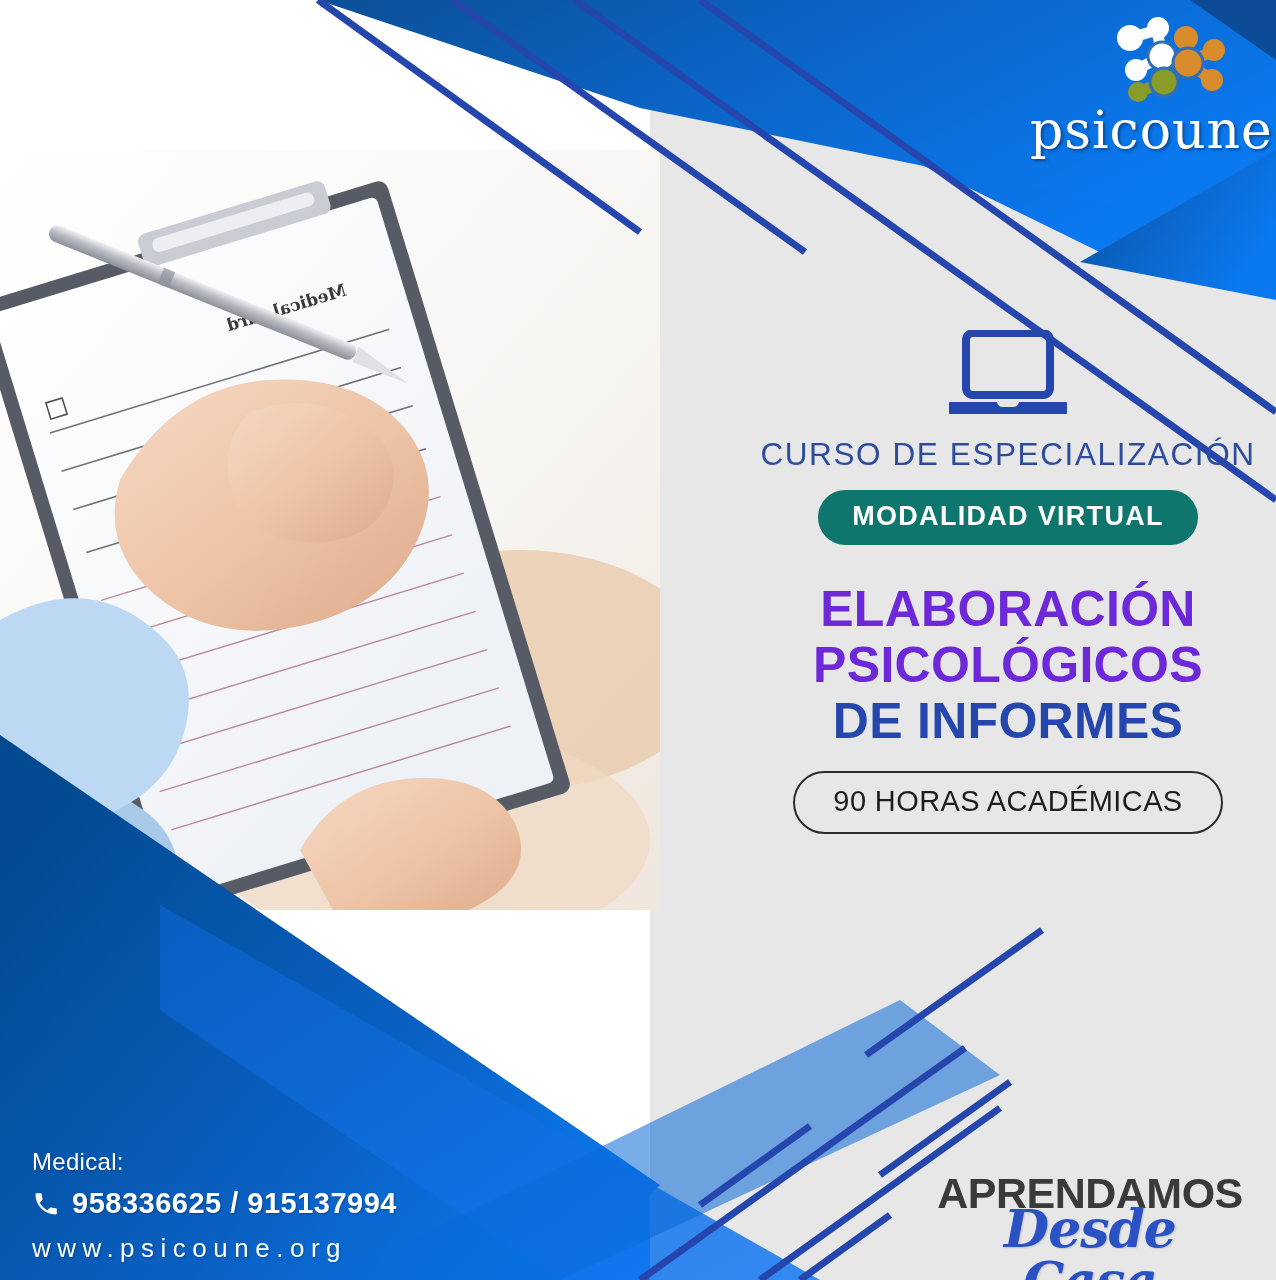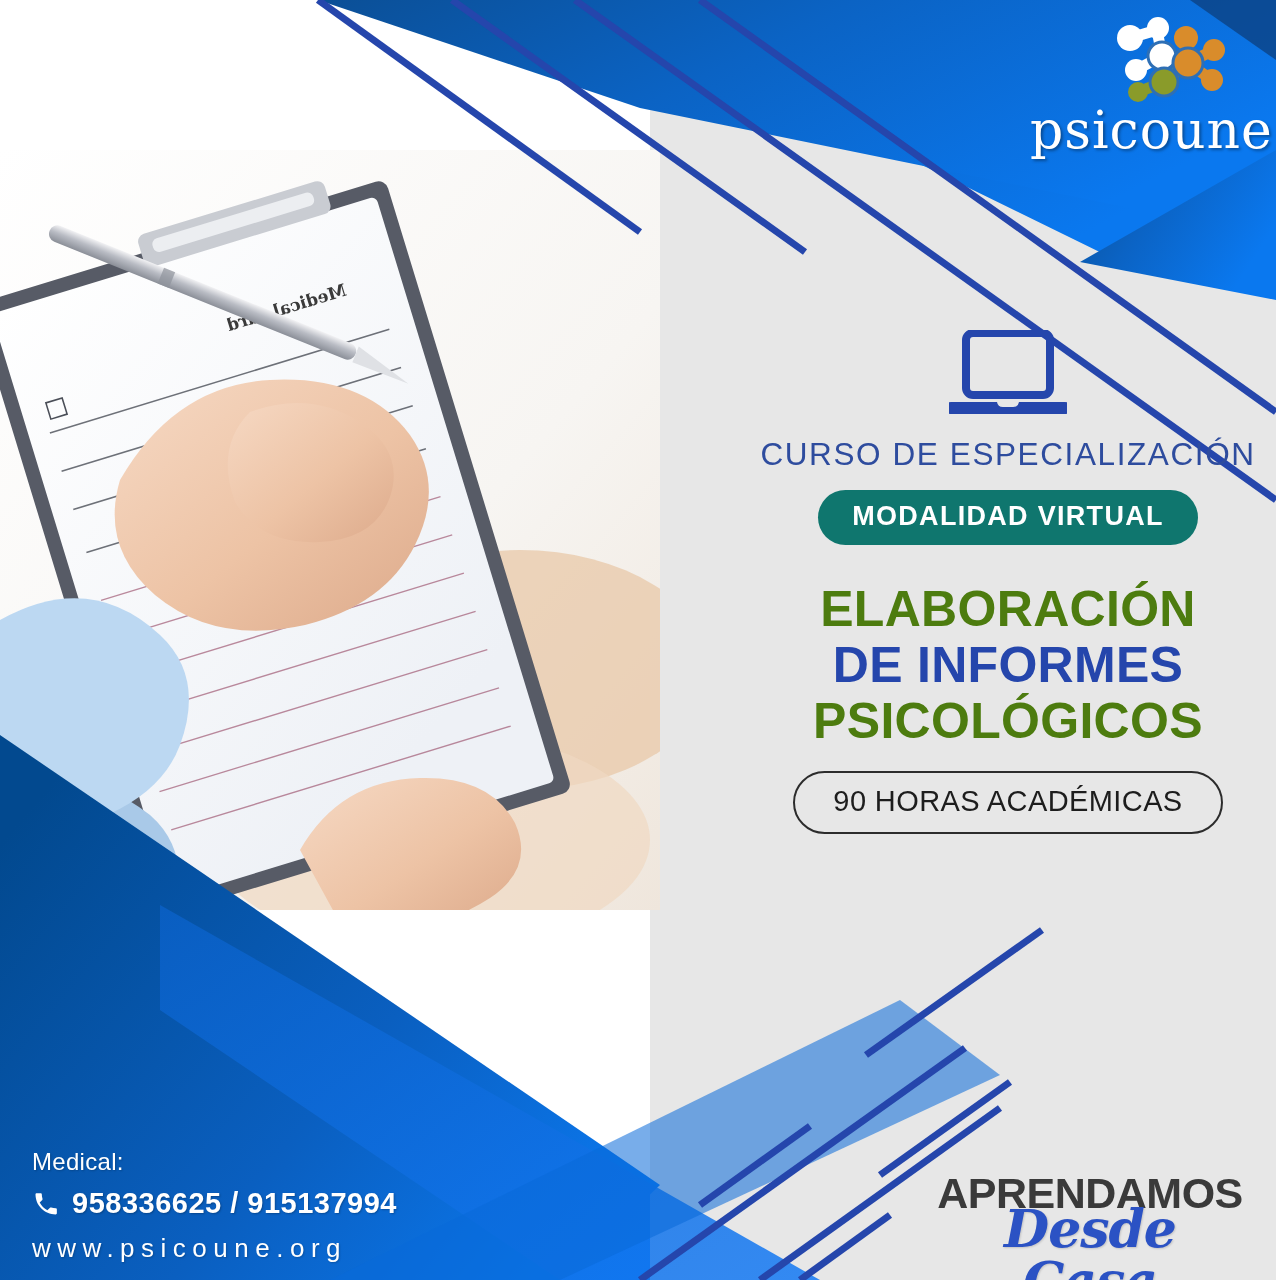--- a/index.html
+++ b/index.html
@@ -58,21 +58,21 @@
   .pill-virtual {
     margin-top:17px;
     background:#0f766e; color:#ffffff;
     font-size:27px; font-weight:bold; letter-spacing:1.3px;
     padding:11px 34px 13px; border-radius:40px; white-space:nowrap;
   }
 
   .title { margin-top:36px; text-align:center; line-height:1.12; }
   .title-line {
     font-size:50px; font-weight:bold; letter-spacing:.3px;
-    color:#4d7c0f; white-space:nowrap;
+    color:#6d28d9; white-space:nowrap;
   }
   .title-line.accent { color:#2546ac; }
 
   .pill-hours {
     margin-top:22px;
     border:2.5px solid #2c2c2c; border-radius:40px;
     padding:12px 38px 14px; color:#1d1d1d;
     font-size:29px; font-weight:400; letter-spacing:.4px; white-space:nowrap;
   }
 
@@ -277,22 +277,22 @@
       <path d="M2 72 h46 a6 6 0 0 0 6 5 h10 a6 6 0 0 0 6 -5 h46
                a6 6 0 0 1 0 12 h-114 a6 6 0 0 1 0 -12 z" fill="#2546ac"></path>
     </svg>
 
     <div class="kicker">CURSO DE ESPECIALIZACIÓN</div>
 
     <div class="pill-virtual">MODALIDAD VIRTUAL</div>
 
     <div class="title">
       <div class="title-line">ELABORACIÓN</div>
+      <div class="title-line">PSICOLÓGICOS</div>
       <div class="title-line accent">DE INFORMES</div>
-      <div class="title-line">PSICOLÓGICOS</div>
     </div>
 
     <div class="pill-hours">90 HORAS ACADÉMICAS</div>
   </div>
 
   <div class="contact">
     <div class="contact-label">Medical:</div>
 
     <div class="contact-phone">
       <svg width="28" height="28" viewBox="0 0 24 24">

